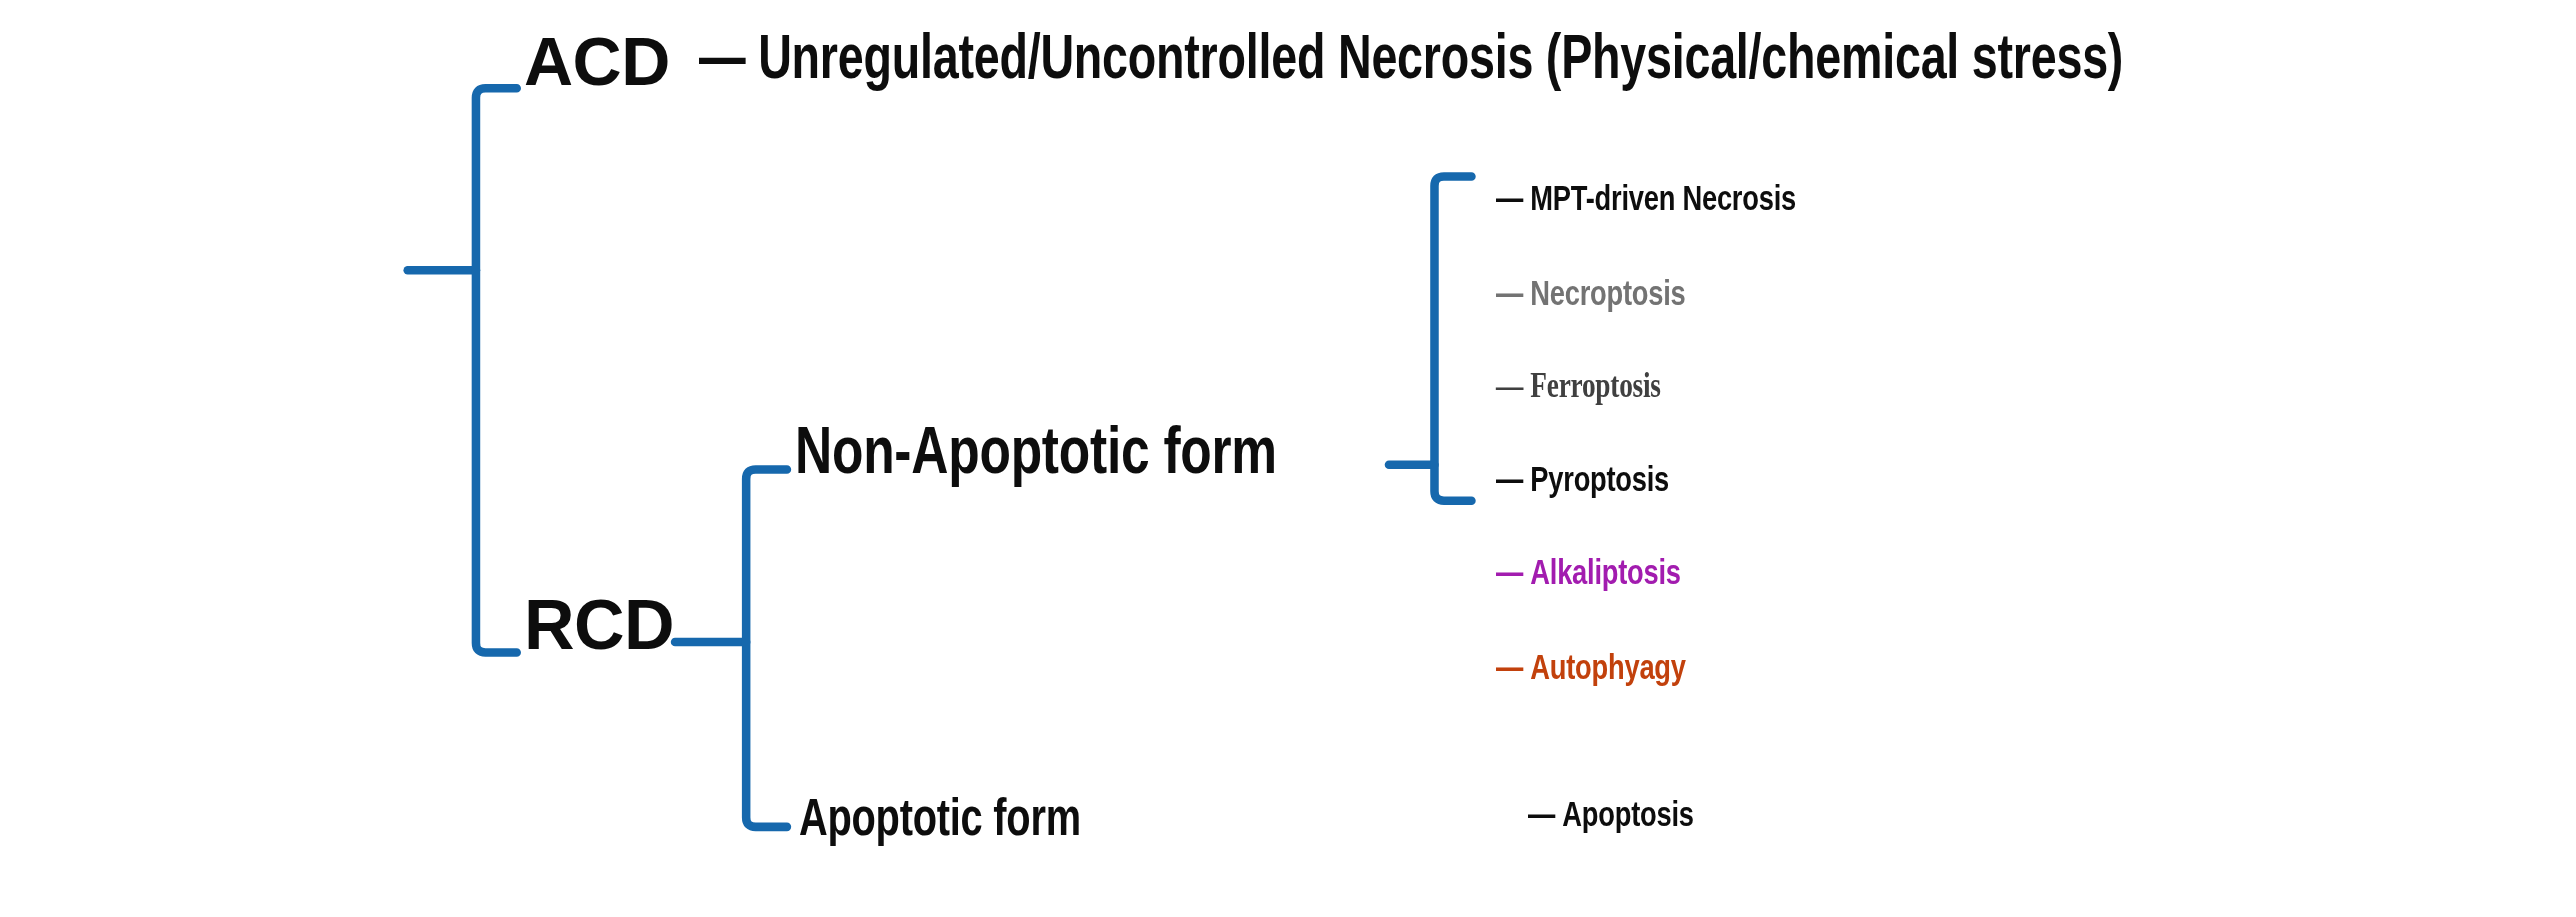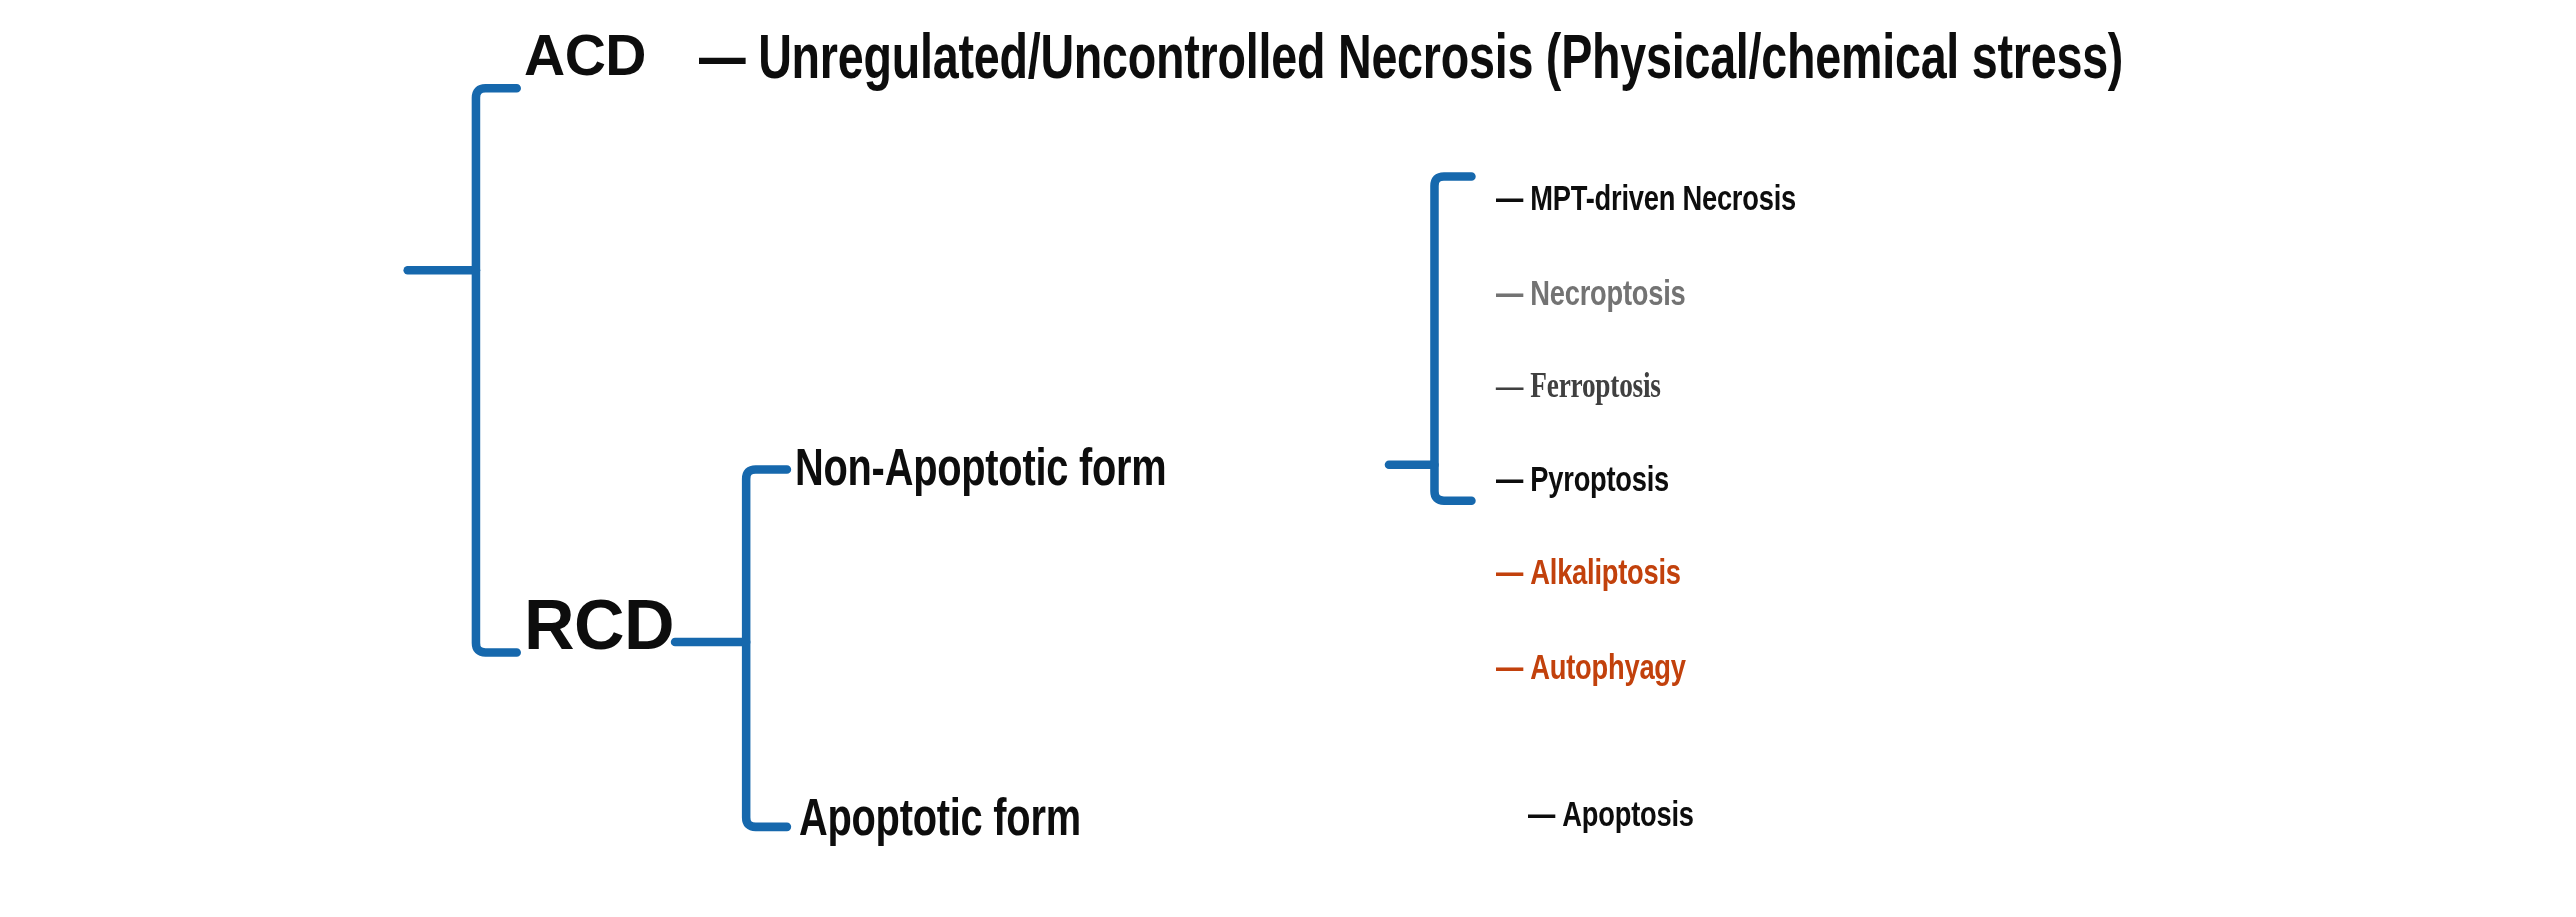--- a/index.html
+++ b/index.html
@@ -46,23 +46,23 @@
     transform: scaleX(0.78);
     transform-origin: left center;
   }
   .squeeze-hard {
     display: inline-block;
     transform: scaleX(0.74);
     transform-origin: left center;
   }
 
   #root-label      { left: 26.5px;   top: 334px; font-size: 57px; }
-  #acd-label       { left: 524px;  top: 26.5px;  font-size: 57px; }
+  #acd-label       { left: 524px;  top: 26.5px;  font-size: 68px; }
   #rcd-label       { left: 524px;  top: 590px; font-size: 70px; }
-  #nonapo-label    { left: 795px;  top: 417px; font-size: 51px; margin-top: 25px; }
+  #nonapo-label    { left: 795px;  top: 417px; font-size: 66px; }
   #apo-label       { left: 799px;  top: 792px; font-size: 51px; }
 
   #acd-detail      { left: 699px;  top: 25px;  font-size: 63px; }
 
   .leaf            { left: 1496px; font-size: 35px; }
   .leaf .dash      { display: inline-block; width: 44px; }
 
   #leaf-0 { top: 180px; }
   #leaf-1 { top: 275px; }
   #leaf-2 { top: 368px; }
@@ -102,20 +102,20 @@
   <div class="node narrow" id="apo-label" style="color: rgb(13, 13, 13);"><span class="squeeze">Apoptotic form</span></div>
 
   <div class="node narrow leaf" id="leaf-0" style="color: rgb(13, 13, 13);"><span class="squeeze"><span class="dash">—</span><span>MPT-driven Necrosis</span></span></div>
 
   <div class="node narrow leaf" id="leaf-1" style="color: #737373;"><span class="squeeze"><span class="dash">—</span><span>Necroptosis</span></span></div>
 
   <div class="node narrow leaf" id="leaf-2" style="color: #404040; font-family: Liberation Serif, serif;"><span class="squeeze"><span class="dash">—</span><span>Ferroptosis</span></span></div>
 
   <div class="node narrow leaf" id="leaf-3" style="color: rgb(13, 13, 13);"><span class="squeeze"><span class="dash">—</span><span>Pyroptosis</span></span></div>
 
-  <div class="node narrow leaf" id="leaf-4" style="color: #c2410c;"><span class="squeeze"><span class="dash">—</span><span>Alkaliptosis</span></span></div>
+  <div class="node narrow leaf" id="leaf-4" style="color: #a21caf;"><span class="squeeze"><span class="dash">—</span><span>Alkaliptosis</span></span></div>
 
   <div class="node narrow leaf" id="leaf-5" style="color: #c2410c;"><span class="squeeze"><span class="dash">—</span><span>Autophyagy</span></span></div>
 
   <div class="node narrow leaf" id="leaf-6" style="color: rgb(13, 13, 13); margin-left: 32px;"><span class="squeeze"><span class="dash">—</span><span>Apoptosis</span></span></div>
 
 </div>
 
 
 </body></html>

